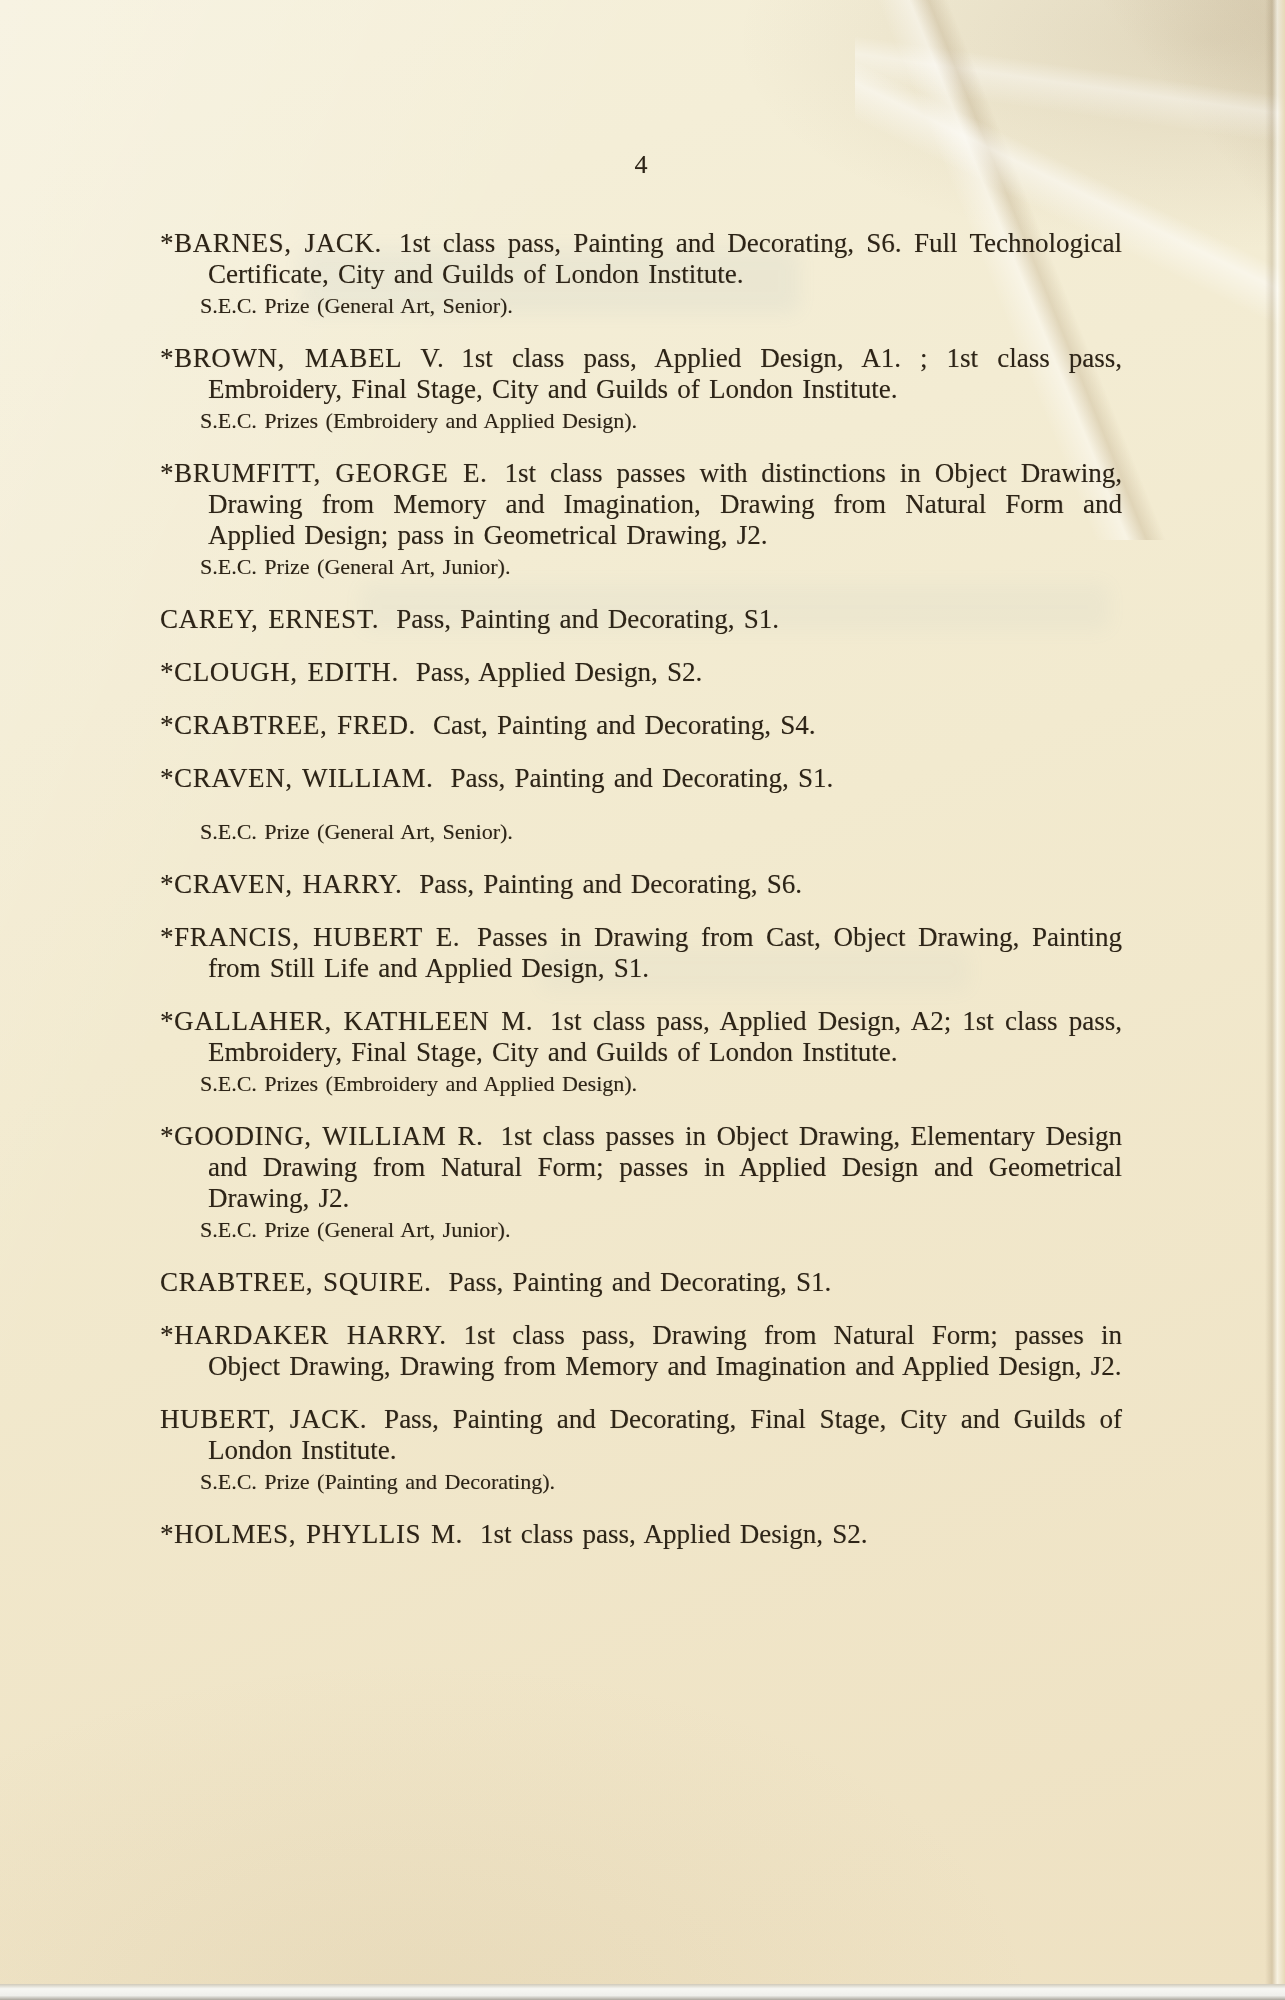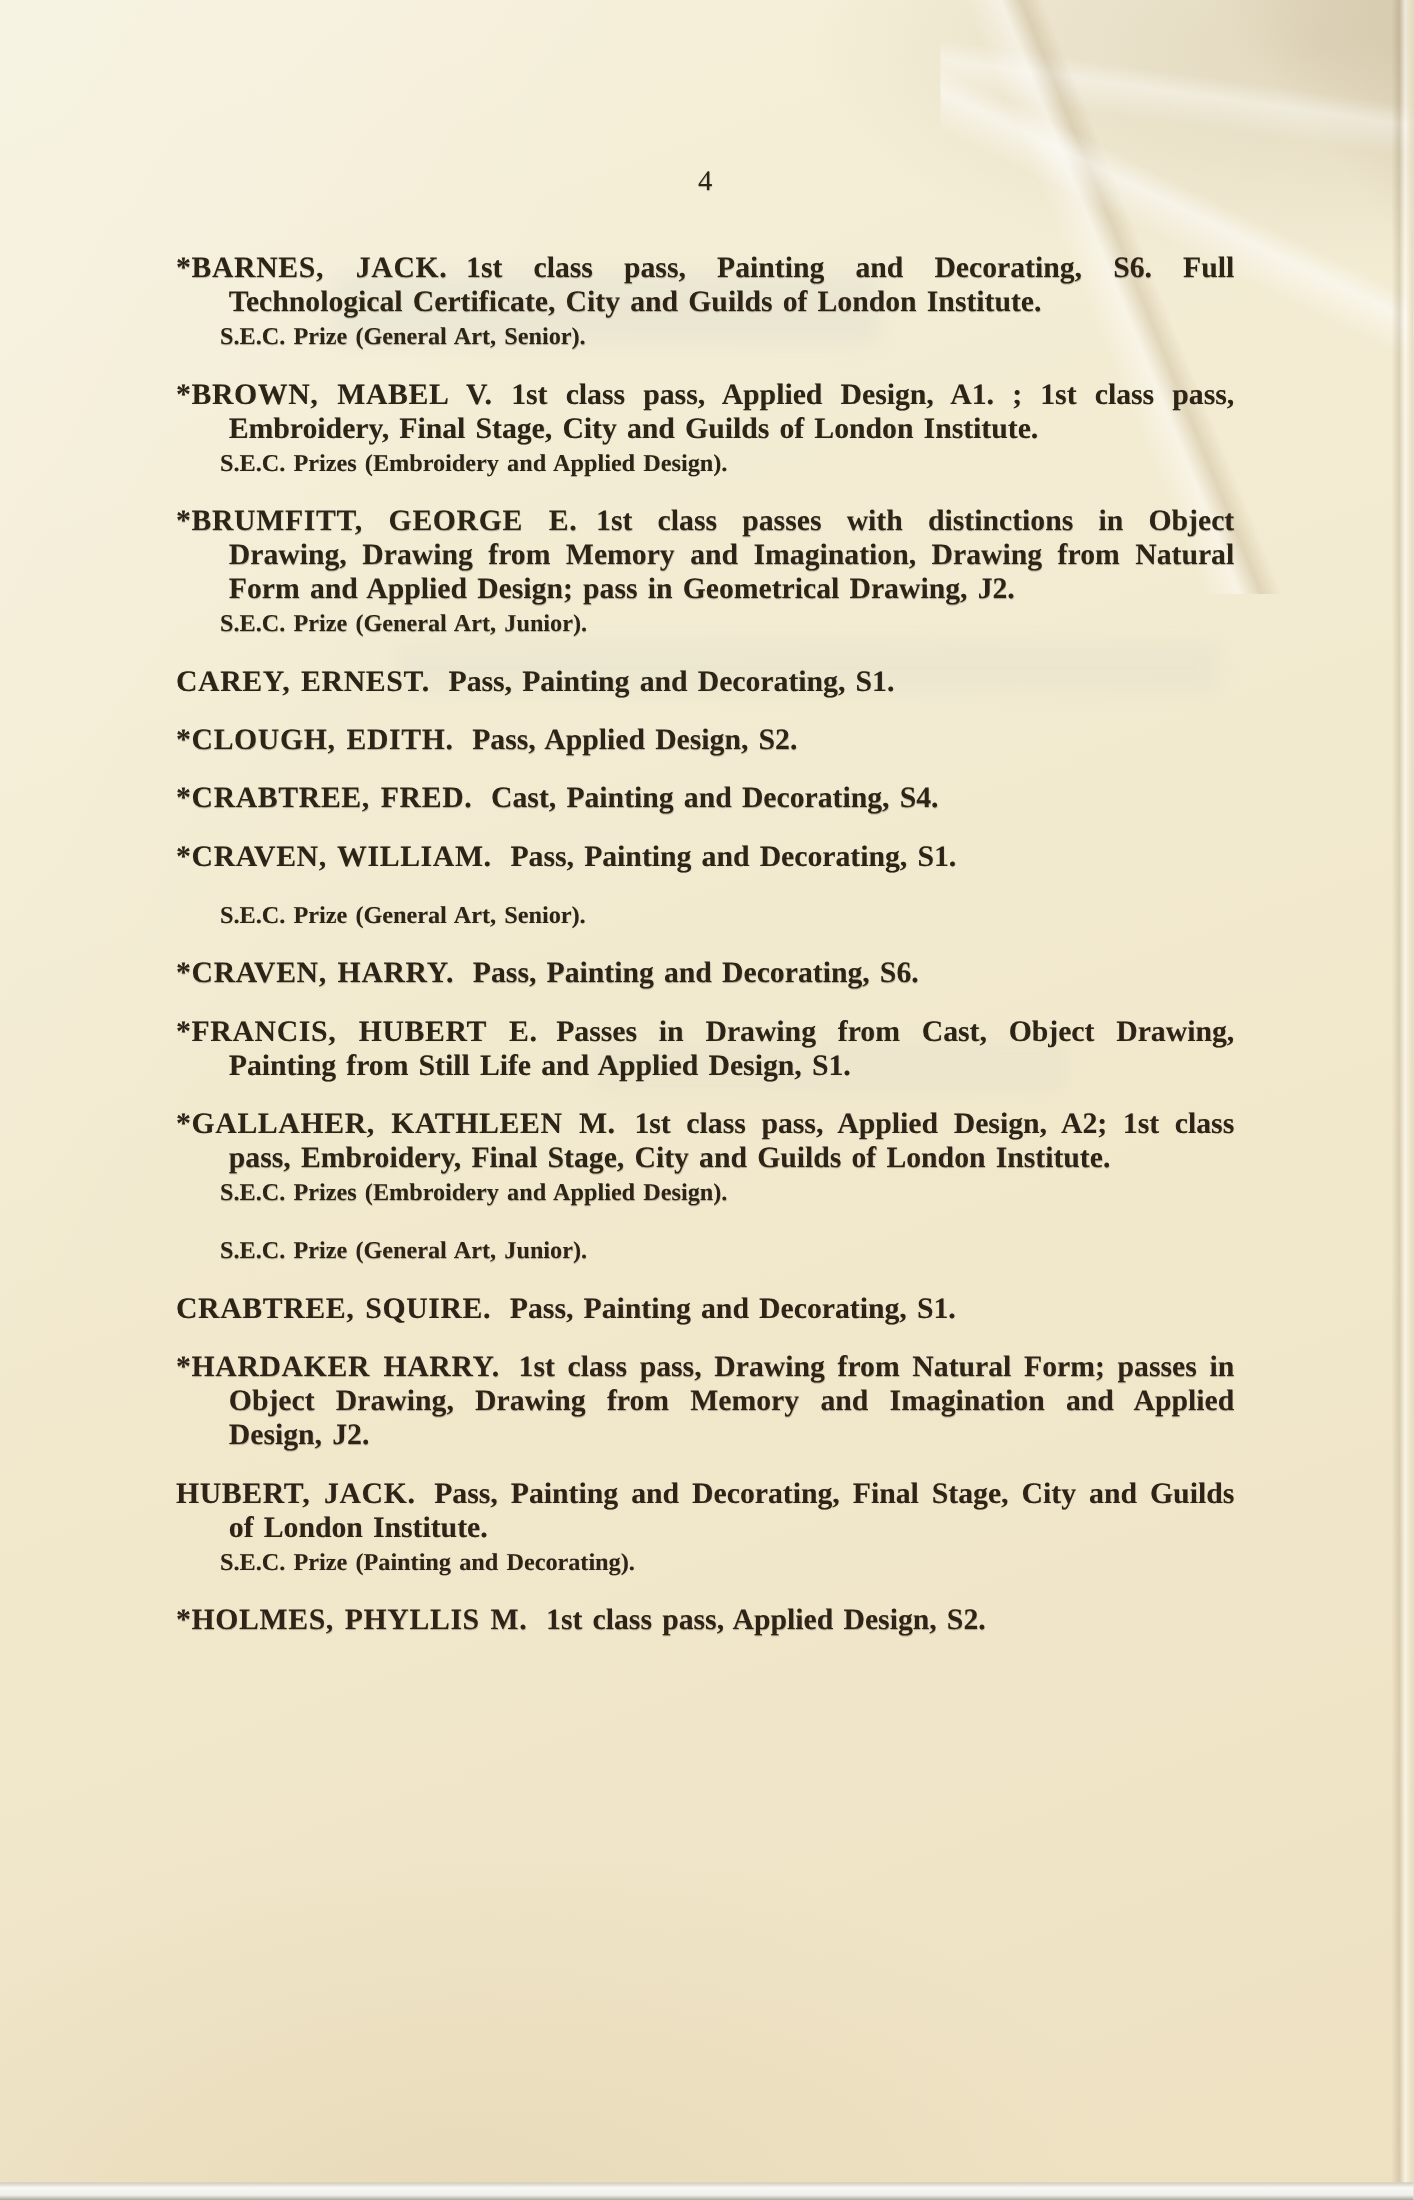--- a/index.html
+++ b/index.html
@@ -44,21 +44,21 @@
   .ghost-b{left:360px;top:583px;width:750px;height:48px;background:#8ea6b2;opacity:0.06;}
   .ghost-c{left:540px;top:948px;width:430px;height:44px;background:#8ea6b2;opacity:0.05;}
 
   
   .content{position:absolute;left:160px;top:150px;width:962px;color:#2d2417;}
   .page-number{
     text-align:center;font-size:26px;line-height:30px;margin:0 0 48px 0;
     text-shadow:0.3px 0.4px 0.7px rgba(45,36,23,0.35);
   }
   .entry{margin:0 0 22px 0;}
-  .entry p{margin:0;font-weight:bold;}
+  .entry p{margin:0;}
   .entry-body{
     font-size:27px;line-height:31px;text-align:justify;
     padding-left:48px;text-indent:-48px;word-spacing:2.5px;
     text-shadow:0.3px 0.4px 0.7px rgba(45,36,23,0.33);
   }
   .entry-name{letter-spacing:0.6px;margin-right:17px;}
   .prize-line{
     font-size:22px;line-height:31px;margin-left:40px !important;word-spacing:2px;
     text-shadow:0.3px 0.4px 0.7px rgba(45,36,23,0.33);
   }
@@ -118,20 +118,21 @@
   <div class="entry">
     <p class="entry-body"><span class="entry-name"><span>*</span><span>FRANCIS, HUBERT E.</span></span><span>Passes in Drawing from Cast, Object Drawing, Painting from Still Life and Applied Design, S1.</span></p>
   </div>
 
   <div class="entry">
     <p class="entry-body"><span class="entry-name"><span>*</span><span>GALLAHER, KATHLEEN M.</span></span><span>1st class pass, Applied Design, A2; 1st class pass, Embroidery, Final Stage, City and Guilds of London Institute.</span></p>
   <p class="prize-line">S.E.C. Prizes (Embroidery and Applied Design).</p>
         </div>
 
   <div class="entry">
+    <p class="entry-body"><span class="entry-name"><span>*</span><span>GOODING, WILLIAM R.</span></span><span>1st class passes in Object Drawing, Elementary Design and Drawing from Natural Form; passes in Applied Design and Geometrical Drawing, J2.</span></p>
   <p class="prize-line">S.E.C. Prize (General Art, Junior).</p>
         </div>
 
   <div class="entry">
     <p class="entry-body"><span class="entry-name"><span></span><span>CRABTREE, SQUIRE.</span></span><span>Pass, Painting and Decorating, S1.</span></p>
   </div>
 
   <div class="entry">
     <p class="entry-body"><span class="entry-name"><span>*</span><span>HARDAKER HARRY.</span></span><span>1st class pass, Drawing from Natural Form; passes in Object Drawing, Drawing from Memory and Imagination and Applied Design, J2.</span></p>
   </div>

